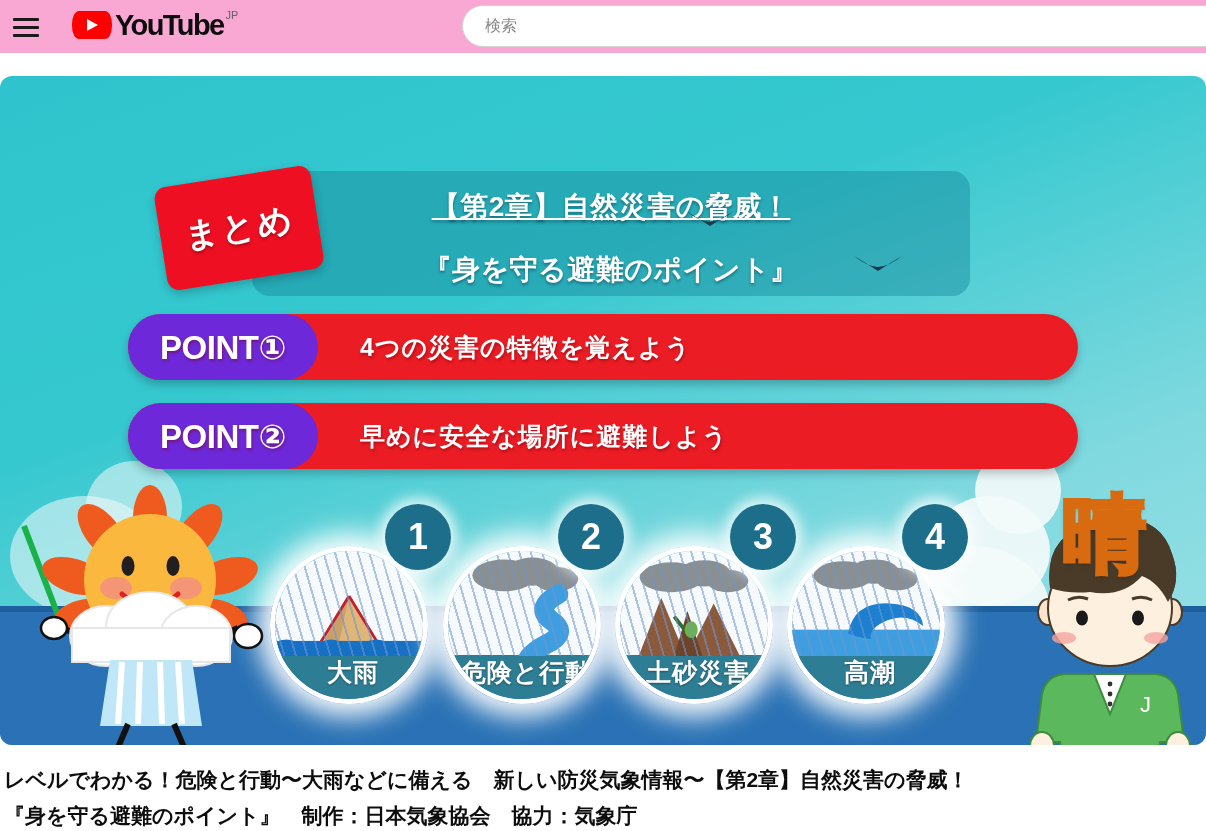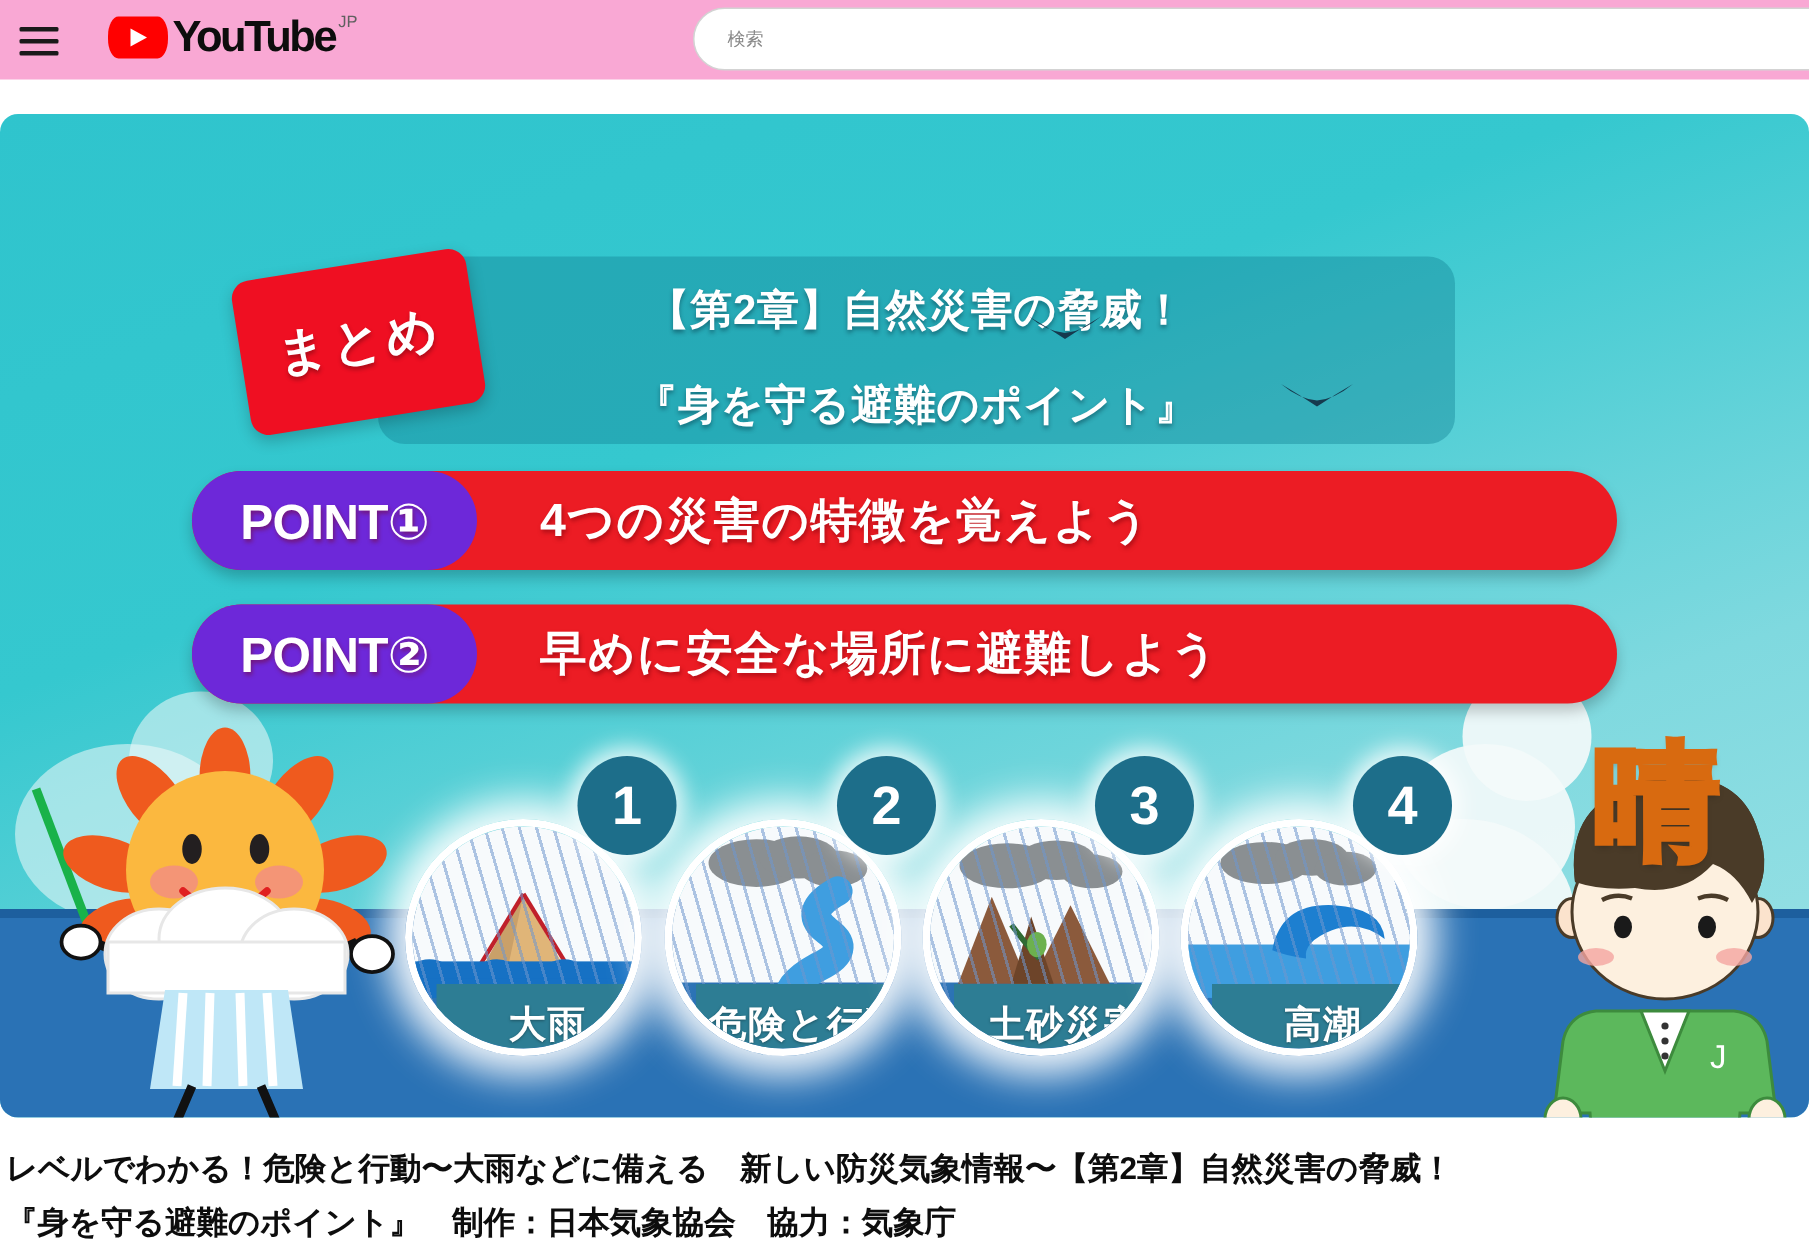--- a/index.html
+++ b/index.html
@@ -51,21 +51,21 @@
 
   #search-box {
     position: absolute; left: 462px; top: 5px;
     width: 760px; height: 42px;
     border: 1px solid #d3d3d3;
     border-top-left-radius: 21px; border-bottom-left-radius: 21px;
     background: #fff;
     display: flex; align-items: center;
     padding-left: 22px;
   }
-  #search-text { font-size: 12px; color: #888888; }
+  #search-text { font-size: 16px; color: #888888; }
 
   
   #thumb {
     position: absolute; left: 0; top: 76px;
     width: 1206px; height: 669px;
     border-radius: 12px;
     overflow: hidden;
     background: linear-gradient(160deg,#2fc4cd 0%, #35c8cf 35%, #7fd9df 70%, #9ee2e6 100%);
   }
   
@@ -86,21 +86,21 @@
     width: 718px; height: 125px;
     background: rgba(19,132,150,0.42);
     border-radius: 18px;
   }
   #title-l1, #title-l2 {
     position: absolute; width: 100%; text-align: center;
     color: #ffffff; font-weight: bold; font-size: 28px;
     letter-spacing: .5px;
     text-shadow: 0 2px 3px rgba(0,40,55,.45);
   }
-  #title-l1 { top: 17px; }
+  #title-l1 { top: 17px; text-decoration: underline; }
   #title-l2 { top: 80px; }
 
   .bird { position: absolute; width: 52px; height: 18px; }
 
   
   #matome {
     position: absolute; left: 160px; top: 100px;
     width: 158px; height: 104px;
     background: #ef0f22; border-radius: 12px;
     transform: rotate(-9deg);
@@ -125,38 +125,38 @@
     width: 190px; height: 66px; border-radius: 33px;
     background: #6d28d9;
     display: flex; align-items: center; justify-content: center;
     flex: 0 0 auto;
   }
   .point-chip span {
     color: #ffffff; font-size: 33px; font-weight: bold; letter-spacing: -.5px;
     text-shadow: 1px 2px 3px rgba(120,0,10,.45);
   }
   .point-text {
-    color: #ffffff; font-size: 31px; font-weight: bold; margin-left: 42px;
+    color: #ffffff; font-size: 25px; font-weight: bold; margin-left: 42px;
     text-shadow: 1px 2px 3px rgba(120,0,10,.5);
     letter-spacing: 1px;
   }
 
   
   .disaster {
     position: absolute; width: 158px; height: 158px;
     border-radius: 50%;
     border: 5px solid #ffffff;
     overflow: hidden;
     box-shadow: 0 0 26px 13px rgba(255,255,255,.95);
   }
   .d-sky { position:absolute; left:0; top:0; width:100%; height:70%; background:#f7fafc; }
   .d-band {
-    position: absolute; left: 16px; bottom: 0; width: 100%; height: 43px;
+    position: absolute; left: 4px; bottom: 0; width: 100%; height: 43px;
     background: #2d7d94;
-    display: flex; align-items: flex-end; justify-content: center;
+    display: flex; align-items: flex-start; justify-content: center;
   }
   .d-band span {
     color: #fff; font-size: 25px; font-weight: bold; letter-spacing: 1px;
     text-shadow: 0 1px 2px rgba(0,0,0,.35);
   }
   .rain {
     position: absolute; left: 0; top: 0; width: 100%; height: 100%;
     background: repeating-linear-gradient(74deg,
       rgba(110,150,205,0) 0px, rgba(110,150,205,0) 9px,
       rgba(110,150,205,.55) 9px, rgba(110,150,205,.55) 11px);

